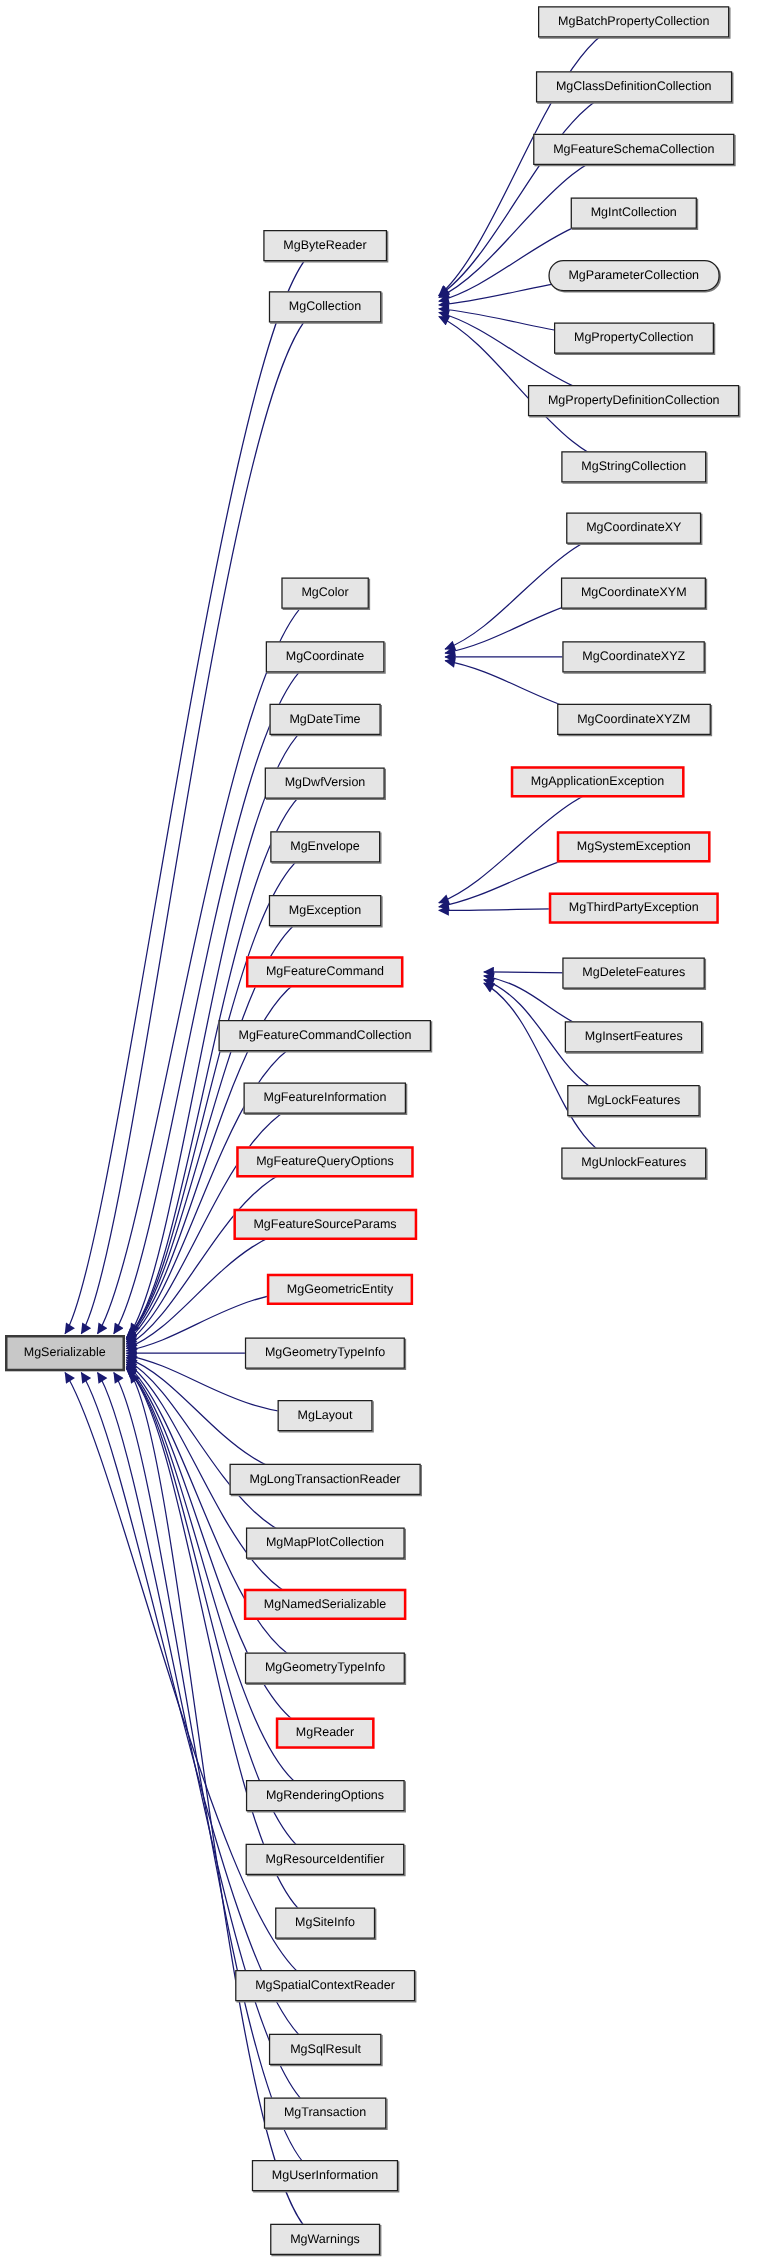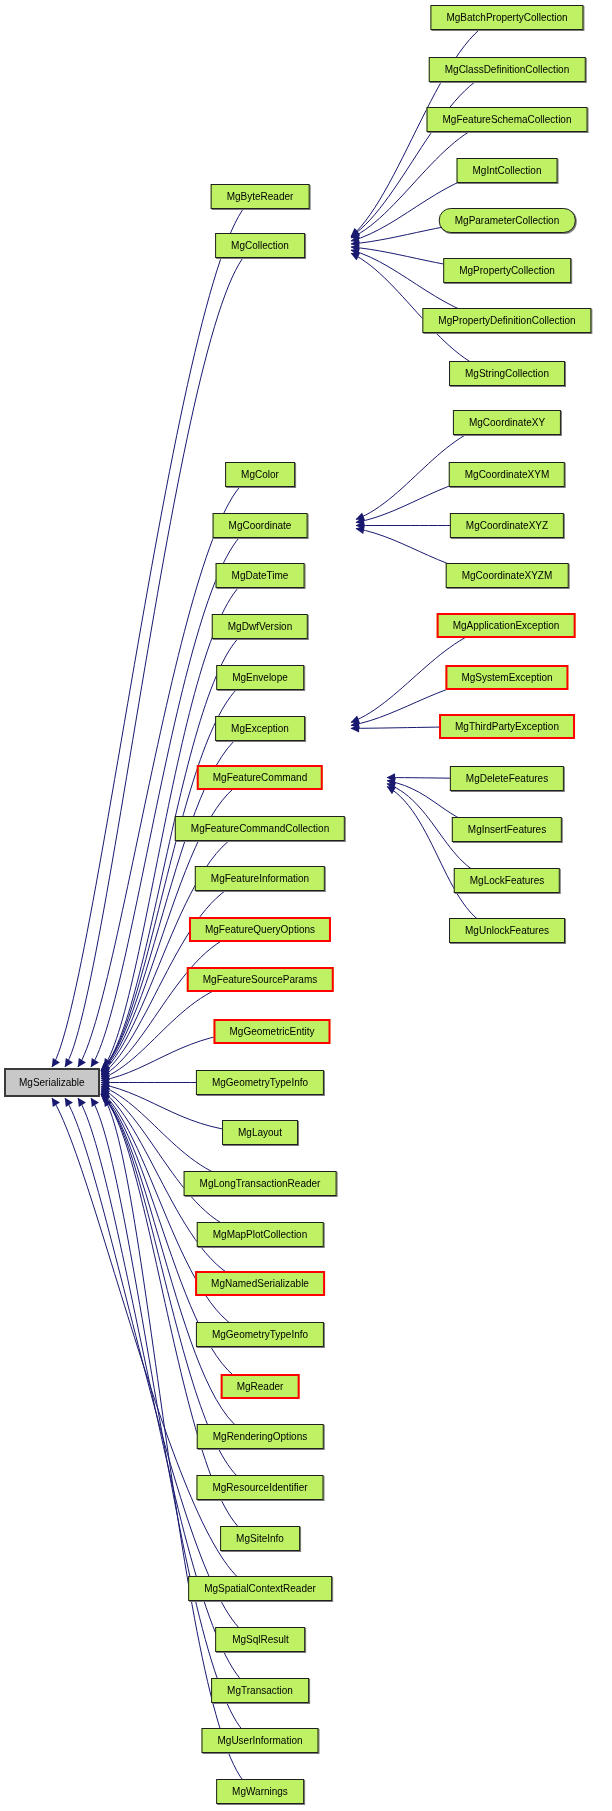--- a/index.html
+++ b/index.html
@@ -14,21 +14,21 @@
     width: 612px; height: 1811px;
   }
   #edges {
     position: absolute; left: 0; top: 0;
     width: 612px; height: 1811px;
     z-index: 0;
   }
   .node {
     position: absolute;
     z-index: 1;
-    background: #bef264;
+    background: #e5e5e5;
     border: 1px solid #1f1f1f;
     box-shadow: 1px 1px 0 #7a7a7a;
     color: #000000;
     font-size: 10px;
     line-height: 15px;
     padding: 4px 15px;
     white-space: nowrap;
     text-align: center;
     transform: translateX(-50%);
     cursor: pointer;
@@ -146,21 +146,21 @@
       <div class="node" style="left: 507px; top: 107px;">MgFeatureSchemaCollection</div>
       <div class="node" style="left: 507px; top: 158px;">MgIntCollection</div>
       <div class="node" style="left: 507px; top: 208px; border-radius: 12px;">MgParameterCollection</div>
       <div class="node" style="left: 507px; top: 258px;">MgPropertyCollection</div>
       <div class="node" style="left: 507px; top: 308px;">MgPropertyDefinitionCollection</div>
       <div class="node" style="left: 507px; top: 361px;">MgStringCollection</div>
       <div class="node" style="left: 507px; top: 410px;">MgCoordinateXY</div>
       <div class="node" style="left: 507px; top: 462px;">MgCoordinateXYM</div>
       <div class="node" style="left: 507px; top: 513px;">MgCoordinateXYZ</div>
       <div class="node" style="left: 507px; top: 563px;">MgCoordinateXYZM</div>
-      <div class="node red" style="left: 506px; top: 613px; padding-left: 14px;">MgApplicationException</div>
+      <div class="node red" style="left: 478px; top: 613px; padding-left: 14px;">MgApplicationException</div>
       <div class="node red" style="left: 507px; top: 665px;">MgSystemException</div>
       <div class="node red" style="left: 507px; top: 714px;">MgThirdPartyException</div>
       <div class="node" style="left: 507px; top: 766px;">MgDeleteFeatures</div>
       <div class="node" style="left: 507px; top: 817px;">MgInsertFeatures</div>
       <div class="node" style="left: 507px; top: 868px;">MgLockFeatures</div>
       <div class="node" style="left: 507px; top: 918px;">MgUnlockFeatures</div>
     </div>
 </div>
 
 </body></html>

